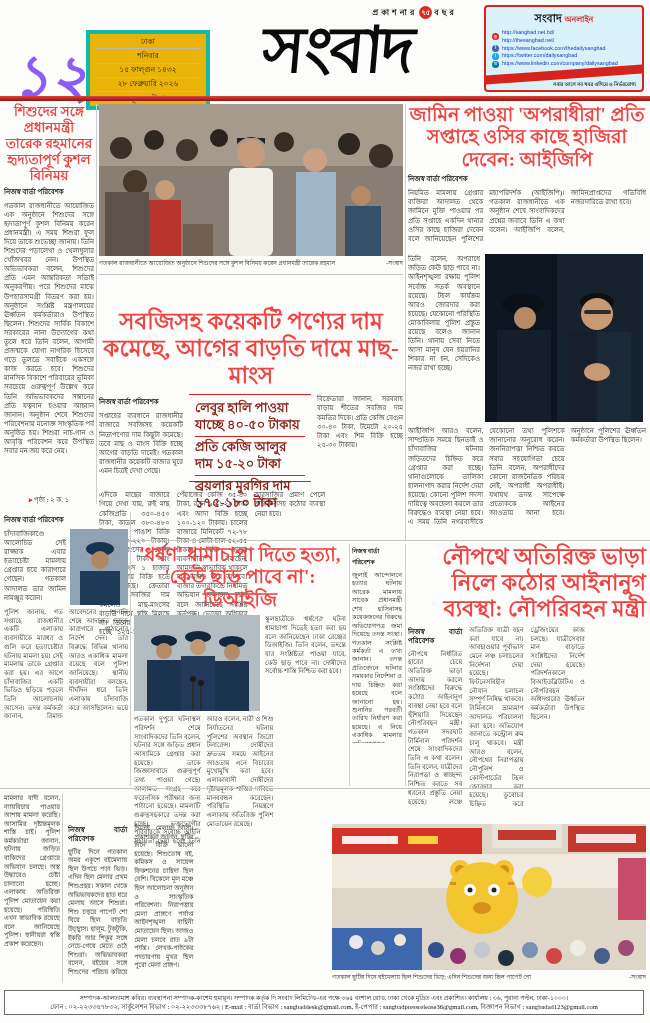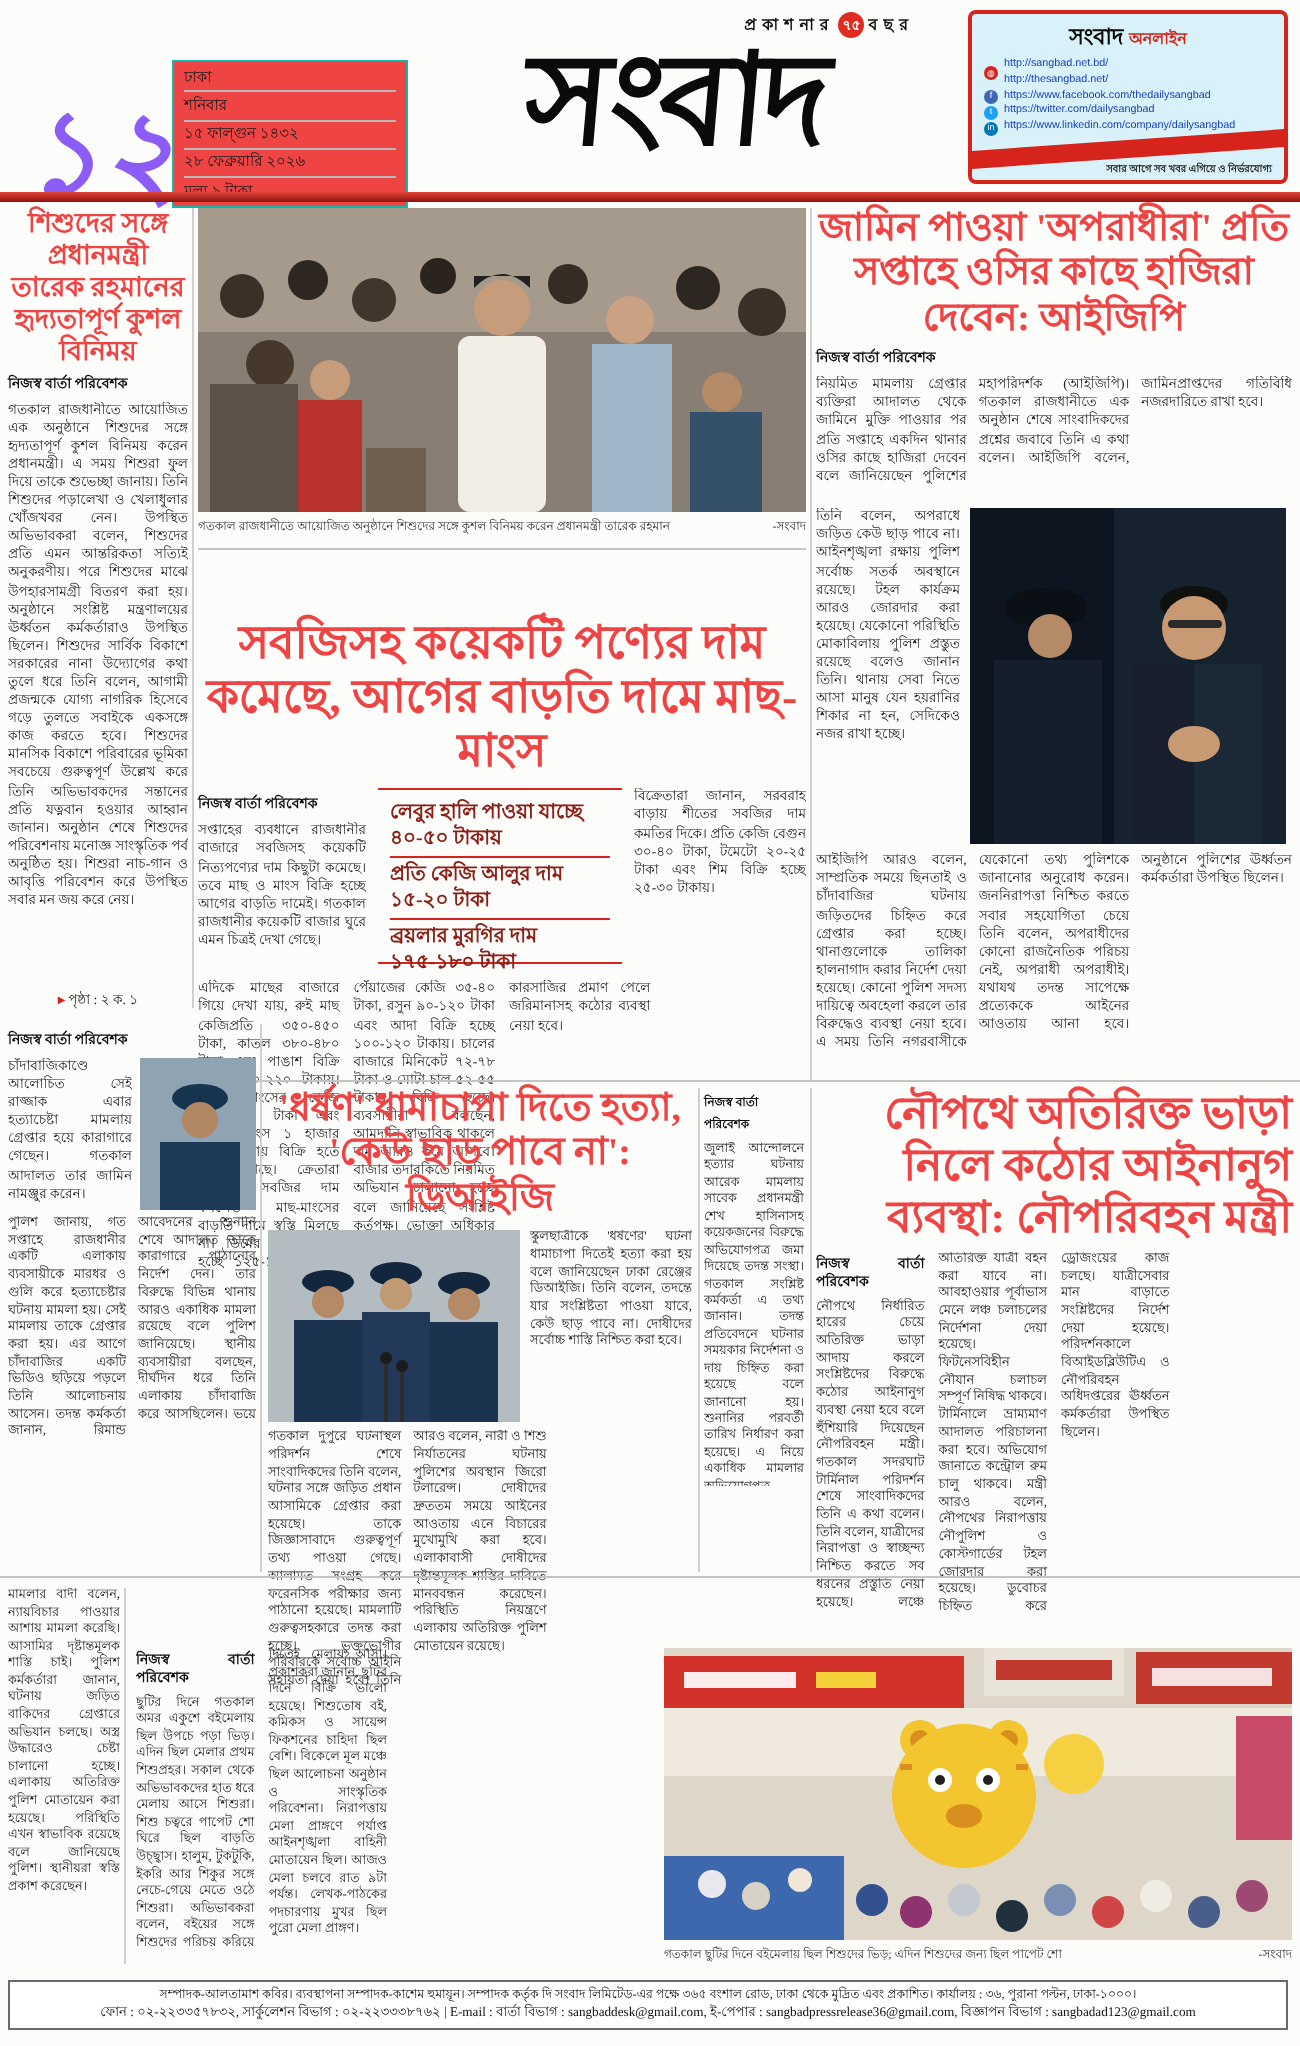--- a/index.html
+++ b/index.html
@@ -13,22 +13,22 @@
   .cols3{column-count:3;column-gap:6px;column-fill:auto;}
   .cols4{column-count:4;column-gap:7px;column-fill:auto;}
   .vline{position:absolute;width:1px;background:#cfcfcf;}
   .hline{position:absolute;height:1px;background:#c4c4c4;}
   .photo{position:absolute;overflow:hidden;background:#8a8a8a;}
   .photo svg{display:block;}
   .caption{font-size:6px;color:#333;}
   .credit{font-size:6px;color:#333;white-space:nowrap;}
   
   .pagenum{left:12px;top:32px;font-size:59px;font-weight:bold;font-style:italic;color:#8b5cf6;}
-  .datebox{left:86px;top:30px;width:106px;border:1px solid #14b8a6;background:#ef4444;
-           font-size:7.5px;text-align:left;padding:1px 5px;line-height:1.1;}
+  .datebox{left:86px;top:30px;width:106px;border:4px solid #14b8a6;background:#eab308;
+           font-size:7.5px;text-align:center;padding:1px 5px;line-height:1.1;}
   .datebox .row{border-bottom:1px solid #b9b9b9;padding:2.5px 0;}
   .datebox .row:last-child{border-bottom:none;}
   .masthead{left:203px;top:6px;width:268px;text-align:center;}
   .tagline{display:flex;justify-content:flex-end;align-items:center;gap:2px;
            font-size:8px;font-weight:bold;letter-spacing:3px;padding-right:14px;color:#111;}
   .badge75{display:inline-flex;align-items:center;justify-content:center;width:13px;height:13px;
            border-radius:50%;background:#e02b20;color:#fff;font-size:7px;letter-spacing:0;}
   .mast-title{font-size:64px;font-weight:900;letter-spacing:-3px;line-height:1.0;
               transform:skewX(-5deg);color:#0a0a0a;}
   .onlinebox{right:6px;top:5px;width:160px;height:87px;background:#d9f2fa;border:2px solid #d6231b;
@@ -41,21 +41,21 @@
            display:inline-flex;align-items:center;justify-content:center;font-family:"Liberation Sans",sans-serif;}
   .ob-ribbon{position:absolute;left:-6px;right:-6px;bottom:11px;height:9px;background:#d6231b;
              transform:rotate(-4deg);}
   .ob-note{position:absolute;right:6px;bottom:1px;font-size:5px;font-weight:bold;color:#222;}
   .header-rule{left:0;top:96px;width:650px;height:5px;
                background:linear-gradient(#e2453b,#8f130d);}
   .jump{font-size:6.8px;text-align:center;color:#222;margin-top:2px;}
   .jump .mk{color:#d6231b;font-weight:bold;}
   .statbox{width:122px;box-sizing:border-box;border-top:1.5px solid #d6231b;border-bottom:1.5px solid #d6231b;
            padding:3px 6px;display:flex;flex-direction:column;justify-content:space-between;}
-  .stat{font-size:10px;font-weight:bold;color:#8a2018;text-align:left;line-height:1.3;padding:2px 0;}
+  .stat{font-size:13px;font-weight:bold;color:#8a2018;text-align:left;line-height:1.3;padding:2px 0;}
   .stat + .stat{border-top:1.2px solid #d6231b;}
   .footerbox{left:4px;top:990px;width:640px;border:1px solid #6a6a6a;background:#fff;
              box-sizing:border-box;padding:2px 6px;text-align:center;}
   .footerbox .f1{font-size:6.2px;line-height:1.5;color:#111;}
   .footerbox .f2{font-size:6.6px;line-height:1.5;color:#111;}
 </style>
 </head>
 <body>
 
 <div class="page">

